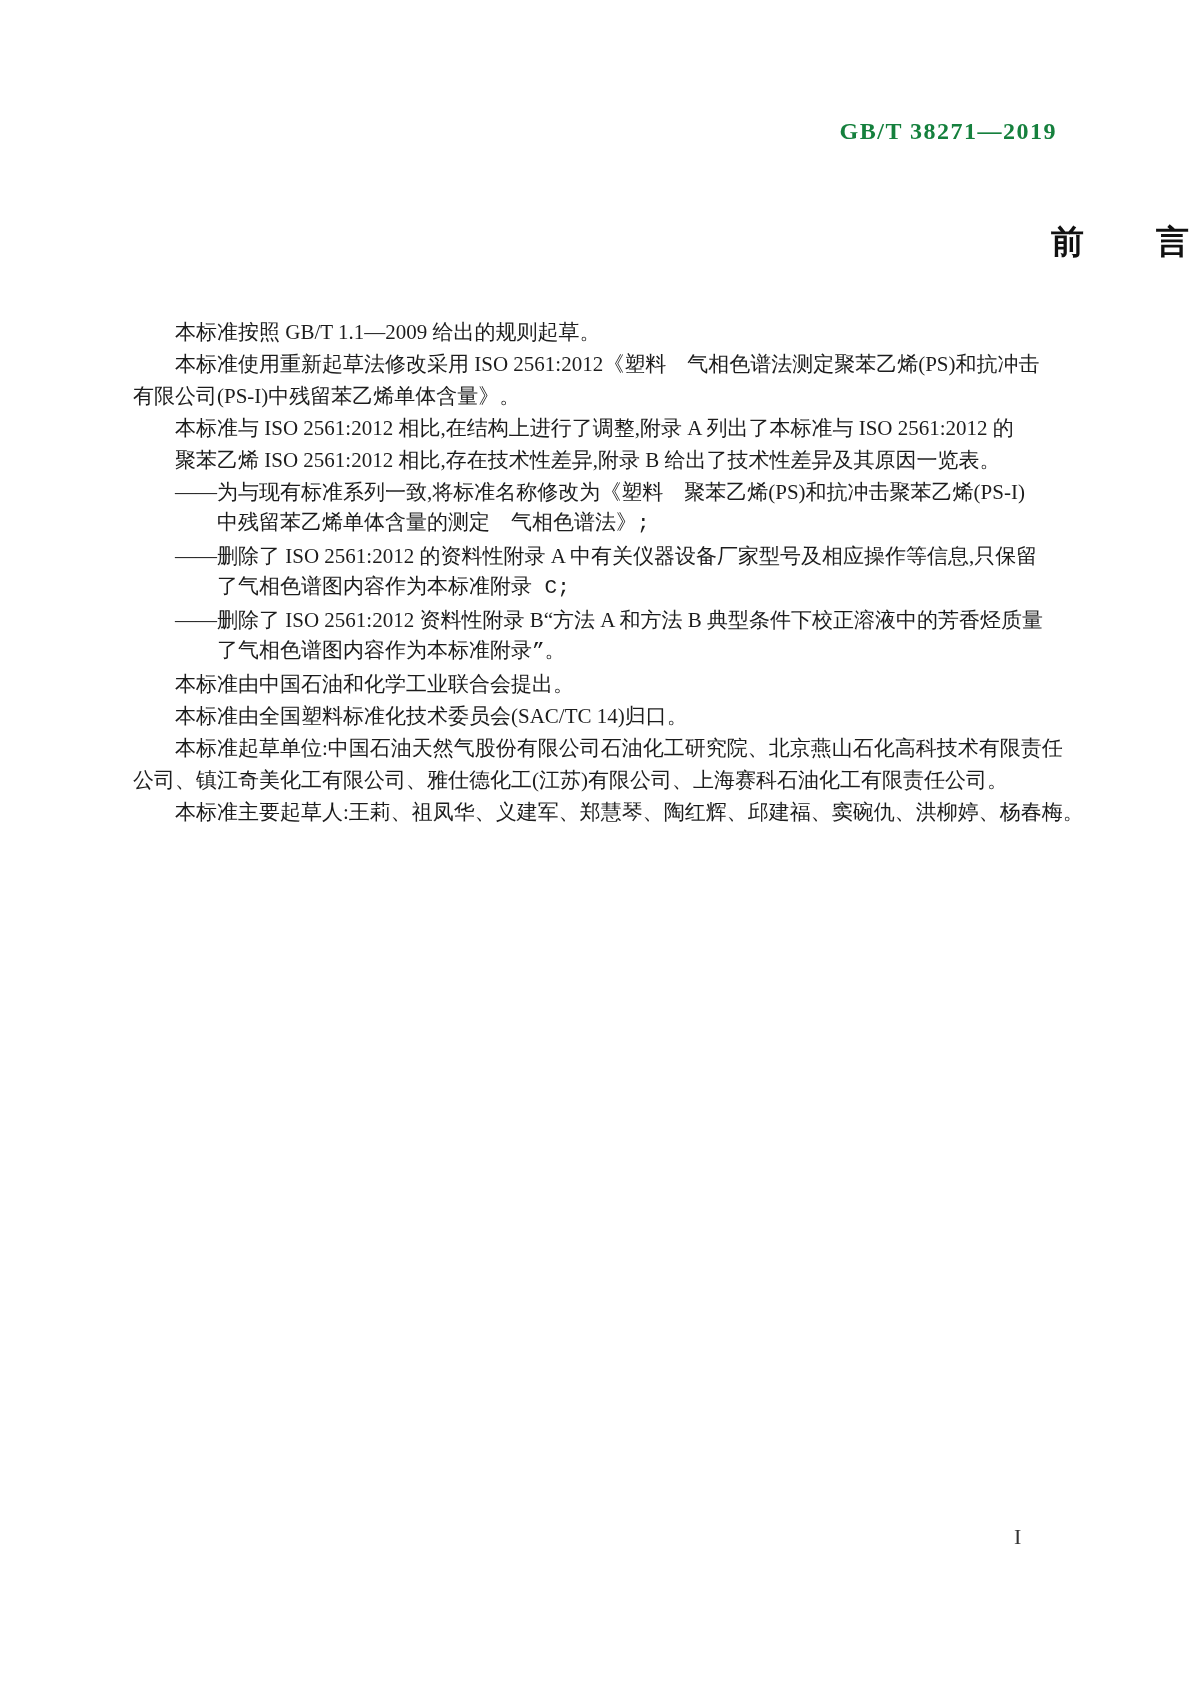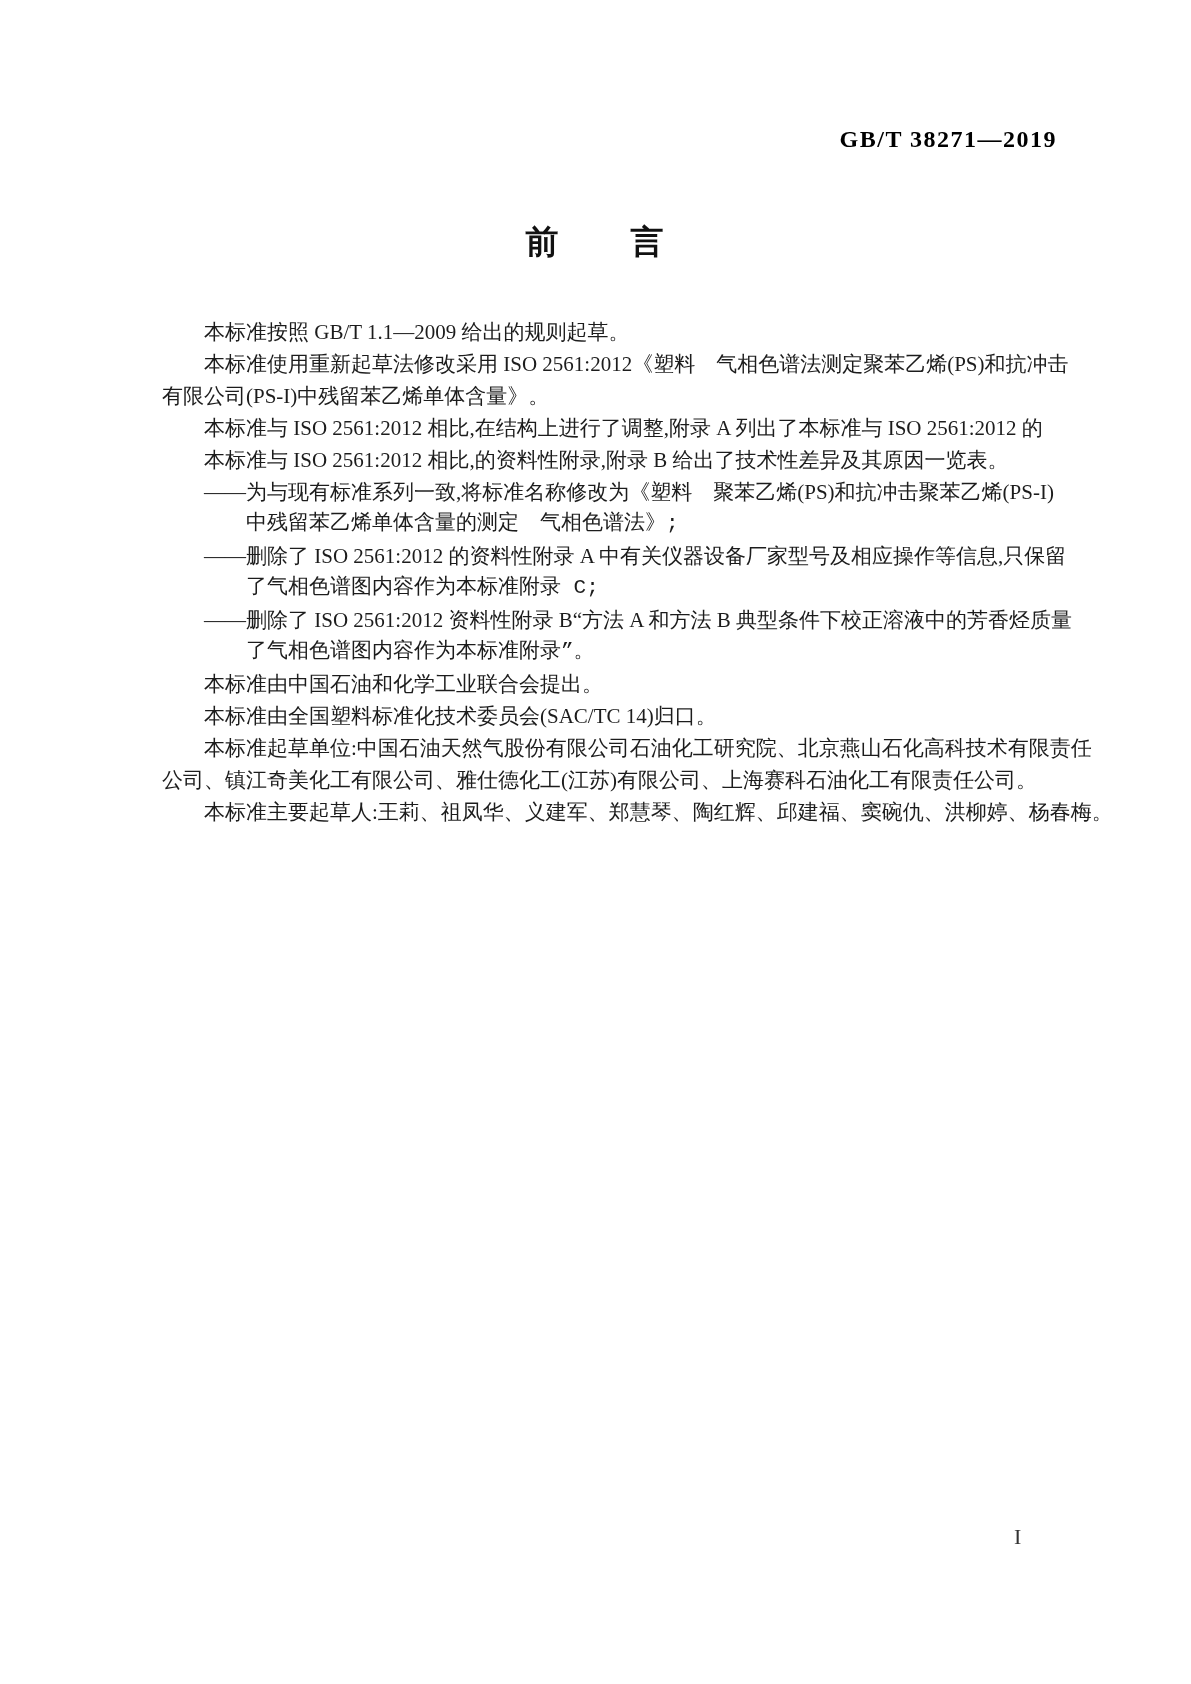--- a/index.html
+++ b/index.html
@@ -8,50 +8,50 @@
     position: relative;
     width: 1191px;
     height: 1684px;
     background: #ffffff;
     font-family: "Liberation Serif", "DejaVu Serif", serif;
     color: #1a1a1a;
     overflow: hidden;
   }
   .doc-number {
     position: absolute;
-    top: 126px;
+    top: 118px;
     right: 134px;
     font-family: "Liberation Serif", "DejaVu Serif", serif;
     font-weight: bold;
     font-size: 24px;
     letter-spacing: 1.5px;
-    color: #000000;
+    color: #15803d;
   }
   .doc-title {
     position: absolute;
     top: 220px;
     left: 0;
     width: 100%;
-    text-align: center;
+    text-align: right;
     font-family: "Liberation Sans", "DejaVu Sans", sans-serif;
     font-weight: bold;
     font-size: 33px;
     letter-spacing: 2px;
     color: #111;
   }
   .foreword-body {
     position: absolute;
     top: 316px;
     left: 133px;
     width: 990px;
     font-size: 21px;
     line-height: 32px;
     color: #1c1c1c;
   }
-  .line { white-space: nowrap; margin-left: 29px; }
+  .line { white-space: nowrap; }
   .line.para.first { padding-left: 2em; }
   .line.para.rest  { padding-left: 0; }
   .line.dash.first { padding-left: 2em; }
   .line.dash.rest  { padding-left: 4em; font-family: Liberation Mono, monospace; }
   .page-number {
     position: absolute;
     top: 1524px;
     left: 1014px;
     font-size: 22px;
     color: #333;
@@ -65,21 +65,21 @@
 
   <div class="doc-number">GB/T 38271—2019</div>
 
   <div class="doc-title">前　　言</div>
 
   <div class="foreword-body">
       <div class="line para first">本标准按照 GB/T 1.1—2009 给出的规则起草。</div>
       <div class="line para first">本标准使用重新起草法修改采用 ISO 2561:2012《塑料　气相色谱法测定聚苯乙烯(PS)和抗冲击</div>
       <div class="line para rest">有限公司(PS-I)中残留苯乙烯单体含量》。</div>
       <div class="line para first">本标准与 ISO 2561:2012 相比,在结构上进行了调整,附录 A 列出了本标准与 ISO 2561:2012 的</div>
-      <div class="line para first">本标准与 ISO 2561:2012 相比,的资料性附录,附录 B 给出了技术性差异及其原因一览表。</div>
+      <div class="line para first">聚苯乙烯 ISO 2561:2012 相比,存在技术性差异,附录 B 给出了技术性差异及其原因一览表。</div>
       <div class="line dash first">——为与现有标准系列一致,将标准名称修改为《塑料　聚苯乙烯(PS)和抗冲击聚苯乙烯(PS-I)</div>
       <div class="line dash rest">中残留苯乙烯单体含量的测定　气相色谱法》;</div>
       <div class="line dash first">——删除了 ISO 2561:2012 的资料性附录 A 中有关仪器设备厂家型号及相应操作等信息,只保留</div>
       <div class="line dash rest">了气相色谱图内容作为本标准附录 C;</div>
       <div class="line dash first">——删除了 ISO 2561:2012 资料性附录 B“方法 A 和方法 B 典型条件下校正溶液中的芳香烃质量</div>
       <div class="line dash rest">了气相色谱图内容作为本标准附录”。</div>
       <div class="line para first">本标准由中国石油和化学工业联合会提出。</div>
       <div class="line para first">本标准由全国塑料标准化技术委员会(SAC/TC 14)归口。</div>
       <div class="line para first">本标准起草单位:中国石油天然气股份有限公司石油化工研究院、北京燕山石化高科技术有限责任</div>
       <div class="line para rest">公司、镇江奇美化工有限公司、雅仕德化工(江苏)有限公司、上海赛科石油化工有限责任公司。</div>

